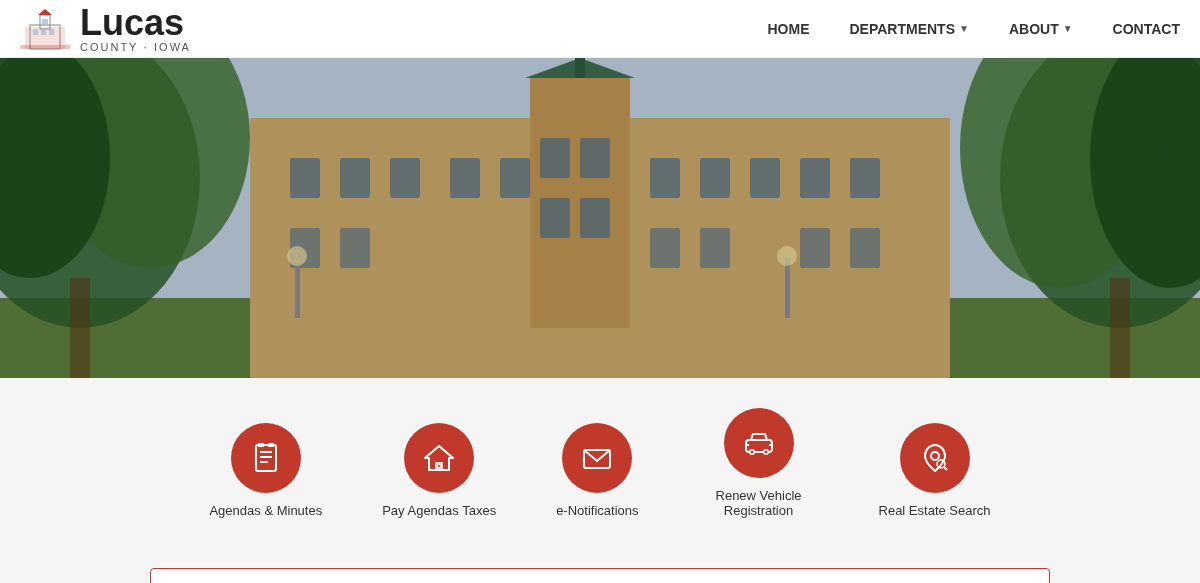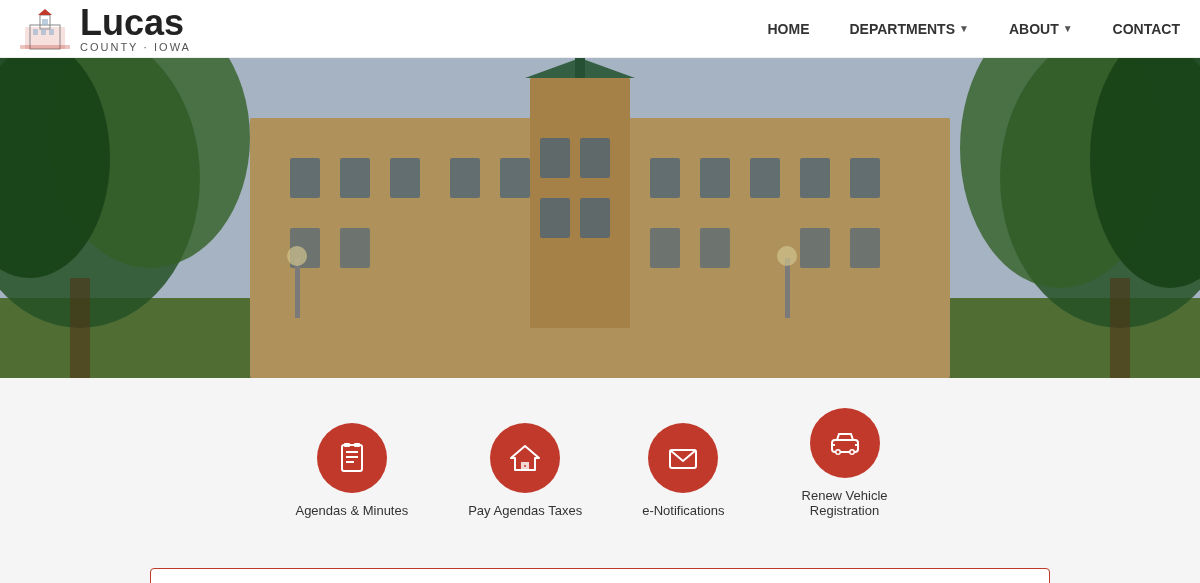--- a/index.html
+++ b/index.html
@@ -294,18 +294,30 @@
         <circle cx="23" cy="25" r="3" fill="white"></circle>
         <circle cx="9" cy="25" r="1.5" fill="#c0392b"></circle>
         <circle cx="23" cy="25" r="1.5" fill="#c0392b"></circle>
         <line x1="2" y1="18" x2="6" y2="18" stroke="white" stroke-width="2"></line>
         <line x1="26" y1="18" x2="30" y2="18" stroke="white" stroke-width="2"></line>
       </svg>
     </div>
     <span class="quick-link-label">Renew Vehicle Registration</span>
   </div>
 
+  <div class="quick-link-item">
+    <div class="quick-link-circle">
+      <svg viewBox="0 0 32 32" xmlns="http://www.w3.org/2000/svg">
+        <path d="M16 3 C10.5 3 6 8 6 14 C6 21 16 29 16 29 C16 29 26 21 26 14 C26 8 21.5 3 16 3 Z" fill="none" stroke="white" stroke-width="2"></path>
+        <circle cx="16" cy="14" r="4" fill="none" stroke="white" stroke-width="2"></circle>
+
+        <circle cx="22" cy="22" r="4" fill="none" stroke="white" stroke-width="1.5"></circle>
+        <line x1="25" y1="25" x2="28" y2="28" stroke="white" stroke-width="2"></line>
+      </svg>
+    </div>
+    <span class="quick-link-label">Real Estate Search</span>
+  </div>
 
 </div>
 
 <div class="search-area">
   <input type="text" class="search-box" placeholder="Search Lucas County departments, services, staff, and more..." style="">
 </div>
 
 </body></html>

